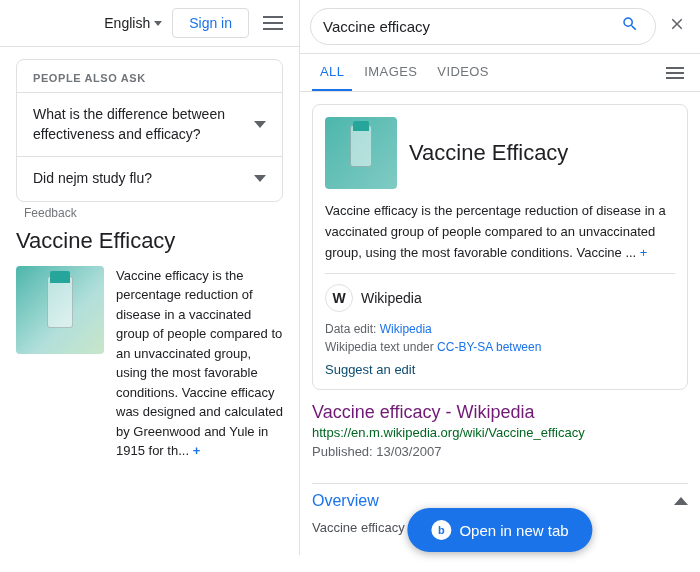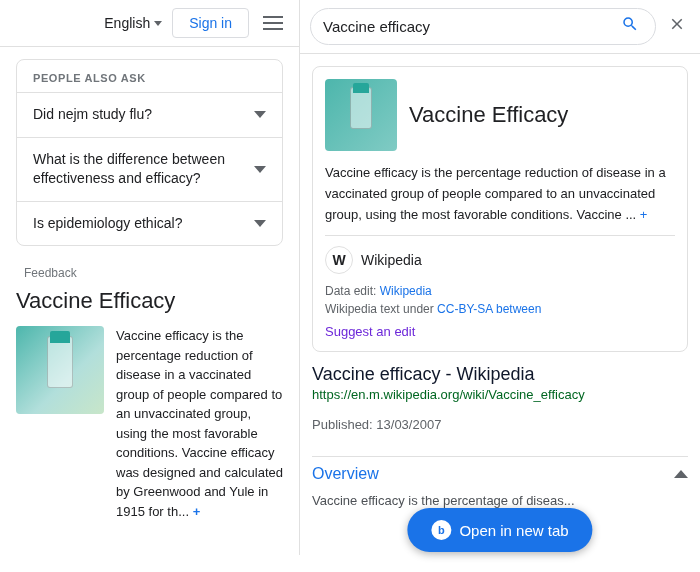--- a/index.html
+++ b/index.html
@@ -76,21 +76,20 @@
       background: #5f6368;
     }
 
     .left-content {
       padding: 12px 16px;
     }
 
     .people-also-ask {
       border: 1px solid #e0e0e0;
       border-radius: 8px;
-      margin-bottom: 16px;
       overflow: hidden;
     }
 
     .paa-title {
       font-size: 11px;
       font-weight: 700;
       color: #70757a;
       letter-spacing: 0.6px;
       padding: 12px 16px 8px;
       text-transform: uppercase;
@@ -420,42 +419,42 @@
       margin-bottom: 8px;
     }
 
     .kc-license a {
       color: #1a73e8;
       text-decoration: none;
     }
 
     .suggest-edit {
       font-size: 13px;
-      color: #6d28d9;
+      color: #0c4a6e;
       cursor: pointer;
     }
 
     
     .search-result {
       margin-top: 12px;
     }
 
     .sr-title {
       font-size: 18px;
-      color: #0f172a;
+      color: #701a75;
       cursor: pointer;
       margin-bottom: 2px;
       text-decoration: none;
       display: block;
     }
 
     .sr-url {
       font-size: 13px;
       color: #006621;
-      margin-bottom: 15px;
+      margin-bottom: 4px;
     }
 
     .sr-published {
       font-size: 13px;
       color: #5f6368;
       margin-bottom: 24px;
     }
 
     .sr-overview-row {
       display: flex;
@@ -537,29 +536,25 @@
       <span></span>
       <span></span>
       <span></span>
     </button>
   </div>
 
   <div class="left-content">
     <div class="people-also-ask">
       <div class="paa-title">PEOPLE ALSO ASK</div>
       <div class="paa-item">
-        <span class="paa-question">Did nejm study flu?</span>
-        <span class="chevron-down"></span>
-      </div>
-      <div class="paa-item">
         <span class="paa-question">What is the difference between effectiveness and efficacy?</span>
         <span class="chevron-down"></span>
       </div>
       <div class="paa-item">
-        <span class="paa-question">Is epidemiology ethical?</span>
+        <span class="paa-question">Did nejm study flu?</span>
         <span class="chevron-down"></span>
       </div>
     </div>
     <div class="feedback-row">
       <span>Feedback</span>
     </div>
 
     <div>
       <div class="main-result-title">Vaccine Efficacy</div>
       <div class="main-result-body">
@@ -585,20 +580,30 @@
         </svg>
       </button>
     </div>
     <button class="close-icon-btn">
       <svg width="18" height="18" viewBox="0 0 24 24" fill="#5f6368">
         <path d="M19 6.41L17.59 5 12 10.59 6.41 5 5 6.41 10.59 12 5 17.59 6.41 19 12 13.41 17.59 19 19 17.59 13.41 12z"></path>
       </svg>
     </button>
   </div>
 
+  <div class="tabs-row">
+    <div class="tab-item active">ALL</div>
+    <div class="tab-item">IMAGES</div>
+    <div class="tab-item">VIDEOS</div>
+    <div class="tabs-hamburger">
+      <span></span>
+      <span></span>
+      <span></span>
+    </div>
+  </div>
 
   <div class="right-content">
 
     <div class="knowledge-card">
       <div class="kc-header">
         <div class="kc-thumb"></div>
         <div class="kc-title">Vaccine Efficacy</div>
       </div>
       <div class="kc-desc">
         <span>Vaccine efficacy is the percentage reduction of disease in a vaccinated group of people compared to an unvaccinated group, using the most favorable conditions. Vaccine ...</span>

